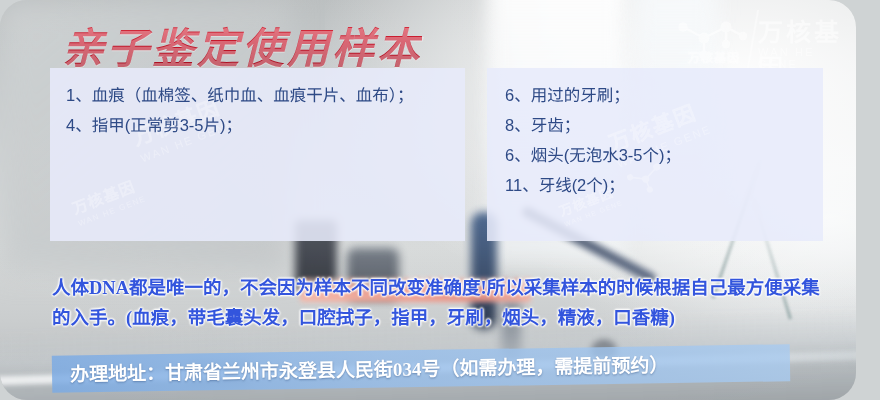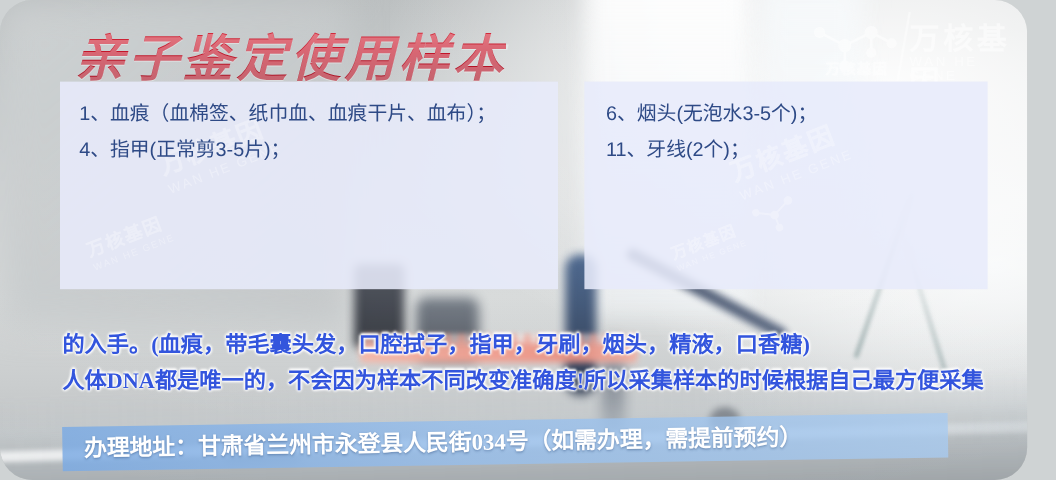--- a/index.html
+++ b/index.html
@@ -263,20 +263,22 @@
 
   <div class="panel panel-left">
     <ul>
       <li>1、血痕（血棉签、纸巾血、血痕干片、血布）；</li>
       <li>4、指甲(正常剪3-5片)；</li>
     </ul>
   </div>
 
   <div class="panel panel-right">
     <ul>
+      <li>6、用过的牙刷；</li>
+      <li>8、牙齿；</li>
       <li>6、烟头(无泡水3-5个)；</li>
       <li>11、牙线(2个)；</li>
     </ul>
   </div>
 
   <div class="wm-diag wm-left-1">
     <div class="d-cn">万核基因</div>
     <div class="d-en">WAN HE GENE</div>
   </div>
   <div class="wm-diag wm-left-2">
@@ -299,20 +301,20 @@
         <circle cx="30" cy="41" r="4.6"></circle>
       </g>
     </svg>
   </div>
   <div class="wm-diag wm-right-2">
     <div class="d-cn">万核基因</div>
     <div class="d-en">WAN HE GENE</div>
   </div>
 
   <div class="para">
+    <div>人体DNA都是唯一的，不会因为样本不同改变准确度!所以采集样本的时候根据自己最方便采集</div>
     <div>的入手。(血痕，带毛囊头发，口腔拭子，指甲，牙刷，烟头，精液，口香糖)</div>
-    <div>人体DNA都是唯一的，不会因为样本不同改变准确度!所以采集样本的时候根据自己最方便采集</div>
   </div>
 
   <div class="addr-bar"></div>
   <div class="addr-text">办理地址：甘肃省兰州市永登县人民街034号（如需办理，需提前预约）</div>
 
 </div>
 
 </body></html>

